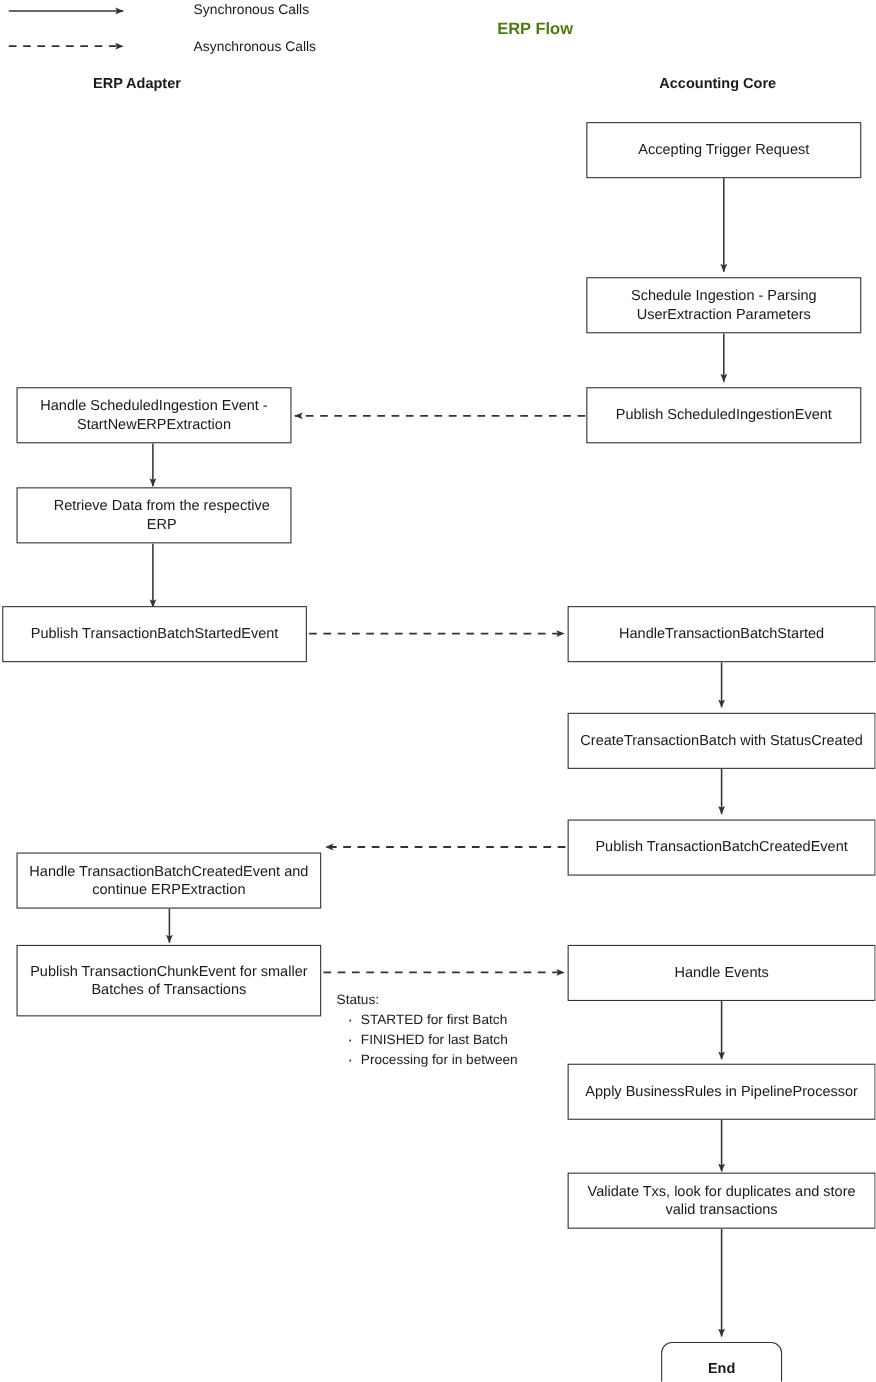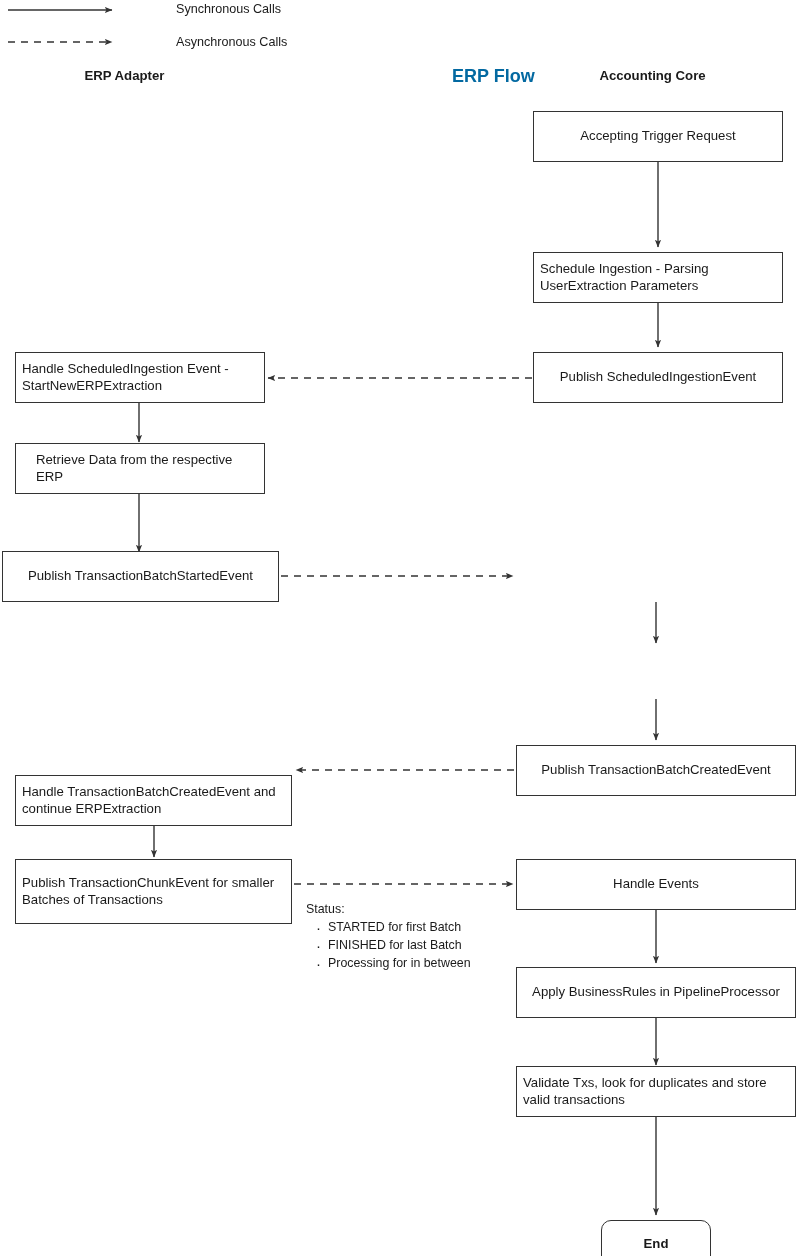--- a/index.html
+++ b/index.html
@@ -27,44 +27,44 @@
     height: 1256px;
   }
   .node-box {
     position: absolute;
     box-sizing: border-box;
     border: 1.4px solid #333333;
     background: #ffffff;
     display: flex;
     align-items: center;
     justify-content: center;
+    text-align: center;
     font-size: 13.2px;
     line-height: 1.28;
     color: #1a1a1a;
     padding: 2px 6px;
   }
   .node-box.terminal {
     border-radius: 10px;
     font-weight: bold;
   }
   .lane-title {
     position: absolute;
     font-size: 13.2px;
     font-weight: bold;
     color: #1a1a1a;
     text-align: center;
     white-space: nowrap;
   }
   .chart-title {
     position: absolute;
-    font-size: 18px;
+    font-size: 15px;
     font-weight: bold;
-    color: #0369a1;
+    color: #4d7c0f;
     white-space: nowrap;
-    margin-top: 48px;
   }
   .legend-label {
     position: absolute;
     font-size: 12.6px;
     color: #1a1a1a;
     white-space: nowrap;
     margin-left: 40px;
   }
   .status-note {
     position: absolute;
@@ -136,21 +136,23 @@
 
   <div class="lane-title" style="left:42px; top:68px; width:165px;">ERP Adapter</div>
   <div class="lane-title" style="left:570px; top:68px; width:165px;">Accounting Core</div>
 
   <div class="node-box" style="left:533px; top:111px; width:250px; height:51px;">Accepting Trigger Request</div>
 
   <div class="node-box" style="left:533px; top:252px; width:250px; height:51px;">Schedule Ingestion - Parsing UserExtraction Parameters</div>
 
   <div class="node-box" style="left:533px; top:352px; width:250px; height:51px;">Publish ScheduledIngestionEvent</div>
 
+  <div class="node-box" style="left:516px; top:551px; width:280px; height:51px;">HandleTransactionBatchStarted</div>
 
+  <div class="node-box" style="left:516px; top:648px; width:280px; height:51px;">CreateTransactionBatch with StatusCreated</div>
 
   <div class="node-box" style="left:516px; top:745px; width:280px; height:51px;">Publish TransactionBatchCreatedEvent</div>
 
   <div class="node-box" style="left:516px; top:859px; width:280px; height:51px;">Handle Events</div>
 
   <div class="node-box" style="left:516px; top:967px; width:280px; height:51px;">Apply BusinessRules in PipelineProcessor</div>
 
   <div class="node-box" style="left:516px; top:1066px; width:280px; height:51px;">Validate Txs, look for duplicates and store valid transactions</div>
 
   <div class="node-box terminal" style="left:601px; top:1220px; width:110px; height:48px;">End</div>

